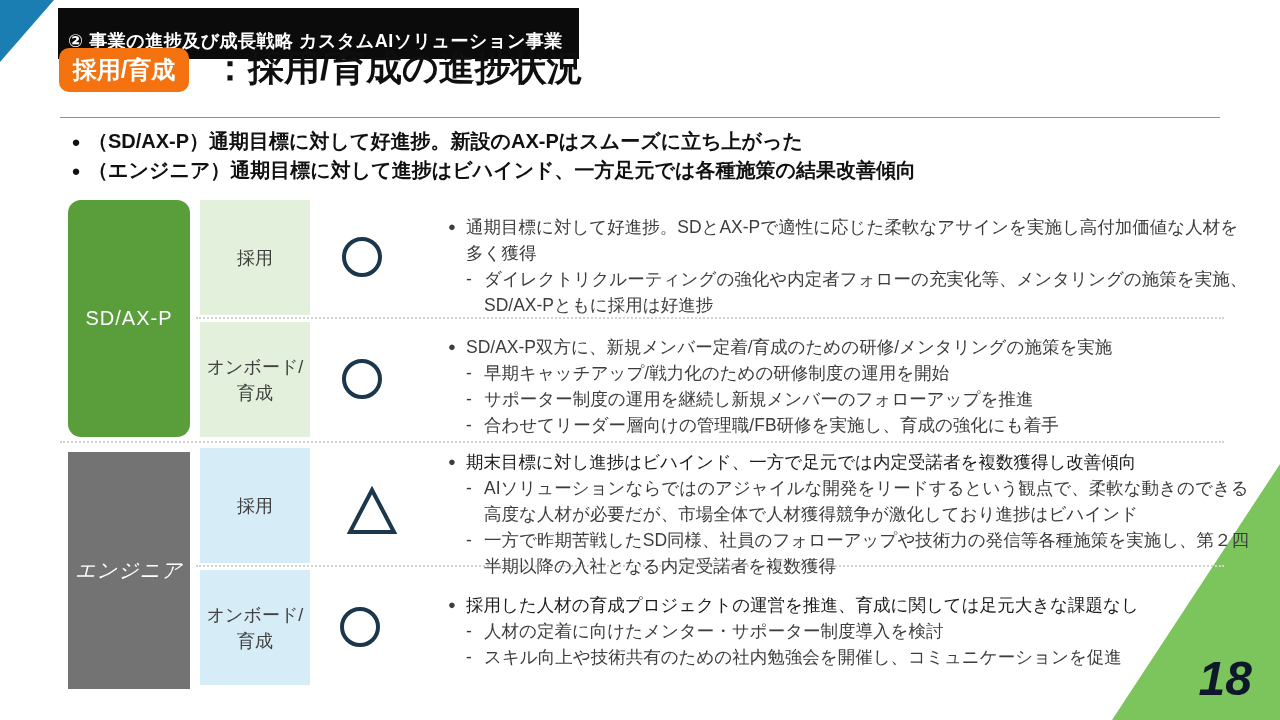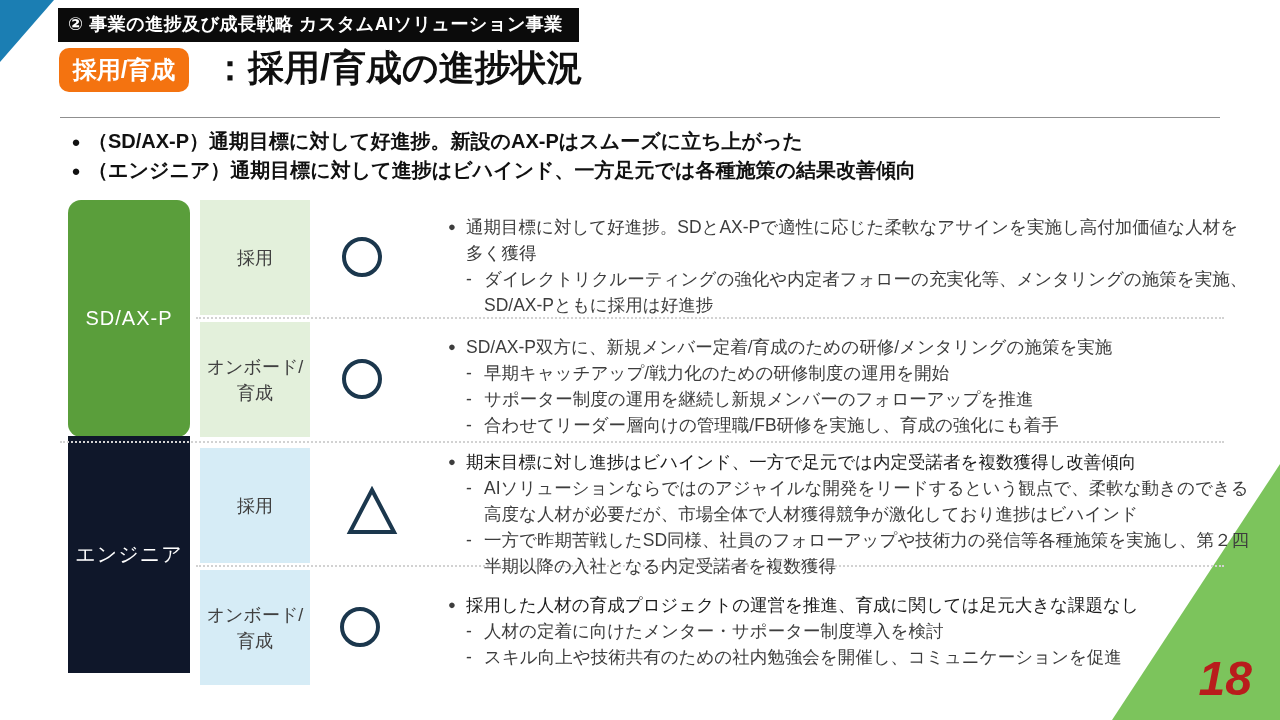--- a/index.html
+++ b/index.html
@@ -8,38 +8,38 @@
     background:#ffffff;
     font-family:"Liberation Sans","DejaVu Sans",sans-serif;
     -webkit-font-smoothing:antialiased;
   }
   
   .tri-tl{position:absolute;left:0;top:0;width:54px;height:62px;
     background:#1b7eb3;clip-path:polygon(0 0,100% 0,0 100%);}
   .tri-br{position:absolute;right:0;bottom:0;width:168px;height:256px;
     background:#7cc45c;clip-path:polygon(100% 0,100% 100%,0 100%);}
   .page-num{position:absolute;right:28px;bottom:14px;
-    font-size:48px;font-style:italic;color:#b91c1c;font-weight:bold;}
+    font-size:48px;font-style:italic;color:#0f172a;font-weight:bold;}
   
   .banner{position:absolute;left:58px;top:8px;background:#0b0b0b;color:#ffffff;
-    font-size:18px;font-weight:bold;padding:4px 16px 6px 10px;letter-spacing:.5px;}
+    font-size:18px;font-weight:bold;padding:21px 16px 6px 10px;letter-spacing:.5px;}
   .badge{position:absolute;left:59px;top:48px;width:130px;height:44px;
     background:#f47310;border-radius:10px;color:#ffffff;font-size:24px;font-weight:bold;
     display:flex;align-items:center;justify-content:center;}
   .title{position:absolute;left:212px;top:44px;font-size:36px;font-weight:bold;color:#0f0f0f;}
   .rule{position:absolute;left:60px;top:117px;width:1160px;height:1px;background:#8f8f8f;}
   
   .summary{position:absolute;left:64px;top:127px;width:1150px;}
   .sbullet{display:flex;font-size:20px;font-weight:bold;color:#111;line-height:29px;}
   .sbullet .dot{width:24px;text-align:center;flex:0 0 24px;font-size:15px;}
   
   .sec-header{position:absolute;width:122px;display:flex;align-items:center;justify-content:center;
     color:#ffffff;font-size:20px;letter-spacing:1px;}
   .sec1{left:68px;top:200px;height:237px;background:#5a9e3b;border-radius:13px;}
-  .sec2{left:68px;top:436px;height:237px;background:#0f172a;}
+  .sec2{left:68px;top:452px;height:237px;background:#737373;font-style:italic;}
   .cell{position:absolute;left:200px;width:110px;height:115px;
     display:flex;align-items:center;justify-content:center;text-align:center;
     font-size:18px;color:#404040;line-height:26px;padding:12px 3px;box-sizing:border-box;}
   .cell.green{background:#e3f0db;}
   .cell.blue{background:#d6ecf6;}
   .c1a{top:200px;} .c1b{top:322px;} .c2a{top:448px;} .c2b{top:570px;}
   .sym{position:absolute;}
   .sym1a{left:340px;top:235px;} .sym1b{left:340px;top:357px;}
   .sym2a{left:346px;top:486px;} .sym2b{left:338px;top:605px;}
   

